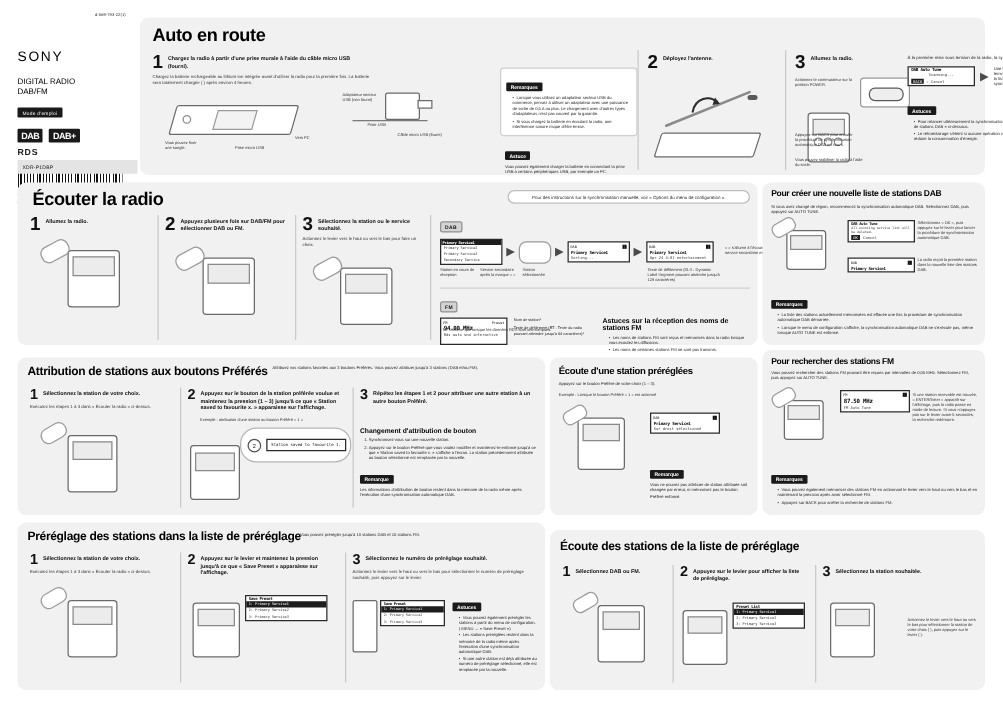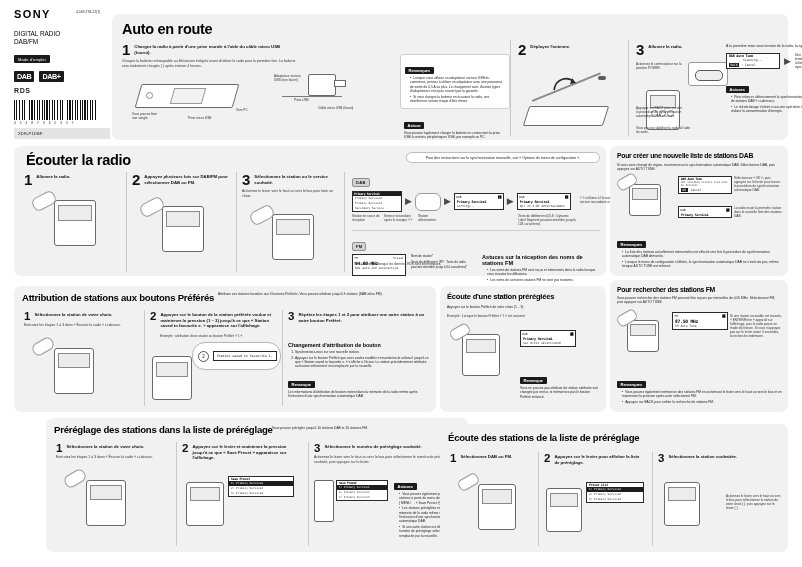--- a/index.html
+++ b/index.html
@@ -10,21 +10,21 @@
     color:#111;
     -webkit-font-smoothing:antialiased;
   }
   .page{position:relative;width:802px;height:567px;}
 
   
   .panel{position:absolute;background:#f1f1f1;border-radius:7px;}
 
   
   .masthead{position:absolute;left:14px;top:8px;width:90px;height:128px;}
-  .sony{font-family:"Liberation Sans", sans-serif;font-weight:bold;font-size:11px;letter-spacing:1.4px;color:#000;}
+  .sony{font-family:"Liberation Sans", sans-serif;font-weight:normal;font-size:11px;letter-spacing:1.4px;color:#000;margin-top:32px;}
   .docnum{position:absolute;left:62px;top:2px;font-size:3.2px;color:#222;letter-spacing:.1px;}
   .prodline{margin-top:10px;font-size:6.4px;line-height:8.4px;color:#000;}
   .modebadge{display:inline-block;margin-top:4px;background:#1a1a1a;color:#fff;font-size:3.9px;padding:1.6px 4px;border-radius:1px;letter-spacing:.2px;}
   .logos{margin-top:6px;display:flex;gap:5px;align-items:center;}
   .dablogo{background:#1a1a1a;color:#fff;font-weight:bold;font-size:7.2px;padding:1px 3px;border-radius:1px;letter-spacing:-.4px;}
   .rdsline{margin-top:5px;font-weight:bold;font-size:7px;letter-spacing:.6px;color:#1a1a1a;}
   .barcode{margin-top:6px;height:20px;width:84px;
     background:repeating-linear-gradient(90deg,#111 0 1px,#fff 1px 2px,#111 2px 3.4px,#fff 3.4px 5px,#111 5px 5.8px,#fff 5.8px 7.6px);}
   .barcode-num{font-size:3.1px;letter-spacing:1.6px;color:#222;margin-top:1px;}
   .copyright{font-size:3.3px;color:#222;margin-top:3px;display:flex;gap:9px;}
@@ -447,21 +447,21 @@
       <div class="mid" style="font-size:3.4px;">Primary Service1</div>
       <div class="bot">Sur droit sélectionné</div>
     </div>
 
     <div style="position:absolute;left:80px;top:82px;width:80px;">
       <span class="notetag">Remarque</span>
       <div class="notebody">Vous ne pouvez pas attribuer de station attribuée soit changée par erreur, ni mémorisez pas le bouton Préféré enfoncé.</div>
     </div>
   </div>
 
-  <div class="panel" style="left:14px;top:418px;width:422px;height:134px;margin-left:32px;">
+  <div class="panel" style="left:14px;top:418px;width:422px;height:134px;">
     <h2 class="med" style="position:absolute;left:8px;top:6px;">Préréglage des stations dans la liste de préréglage</h2>
     <div class="notebody" style="position:absolute;left:226px;top:8px;width:190px;">Vous pouvez prérégler jusqu'à 10 stations DAB et 10 stations FM.</div>
 
     <div class="step" style="left:10px;top:26px;width:116px;">
       <div class="stepnum s">1</div>
       <div class="steptxt">Sélectionnez la station de votre choix.</div>
       <div class="subtxt">Exécutez les étapes 1 à 3 dans « Écouter la radio » ci-dessus.</div>
     </div>
     <div style="position:absolute;left:18px;top:52px;width:96px;height:64px;">
       <div style="position:absolute;left:22px;top:10px;width:38px;height:44px;border:1px solid #6a6a6a;border-radius:3px;background:#fff;"></div>

